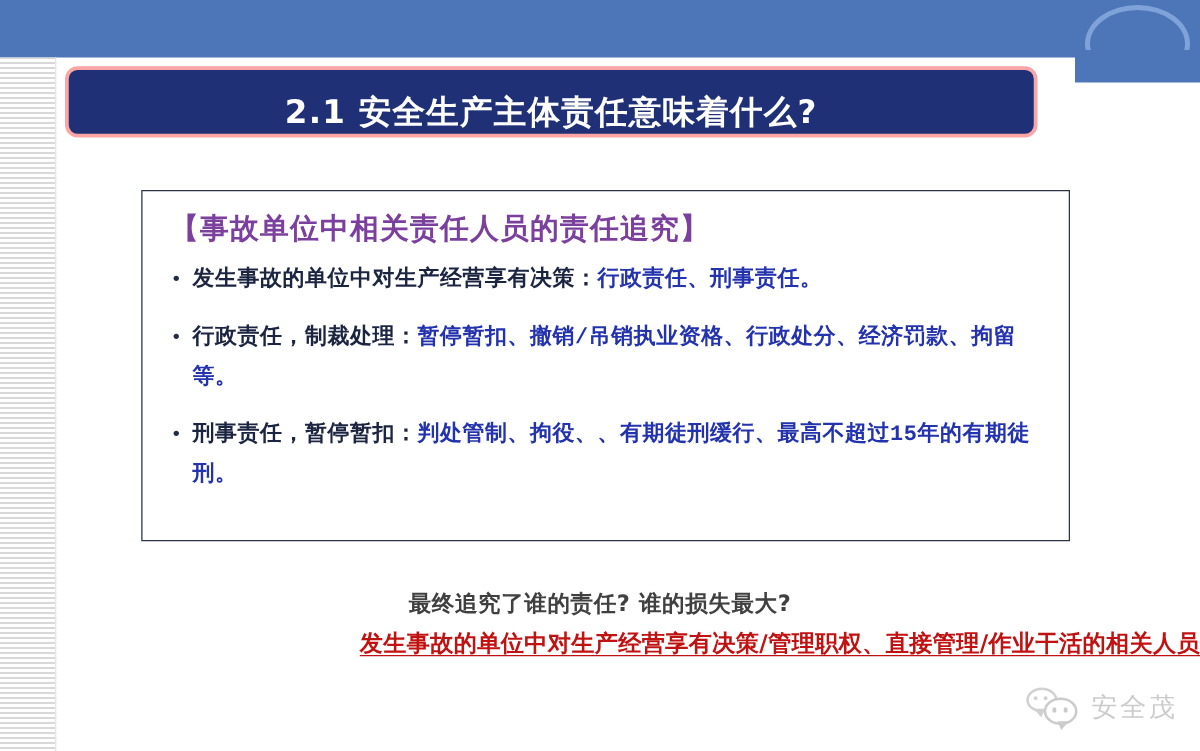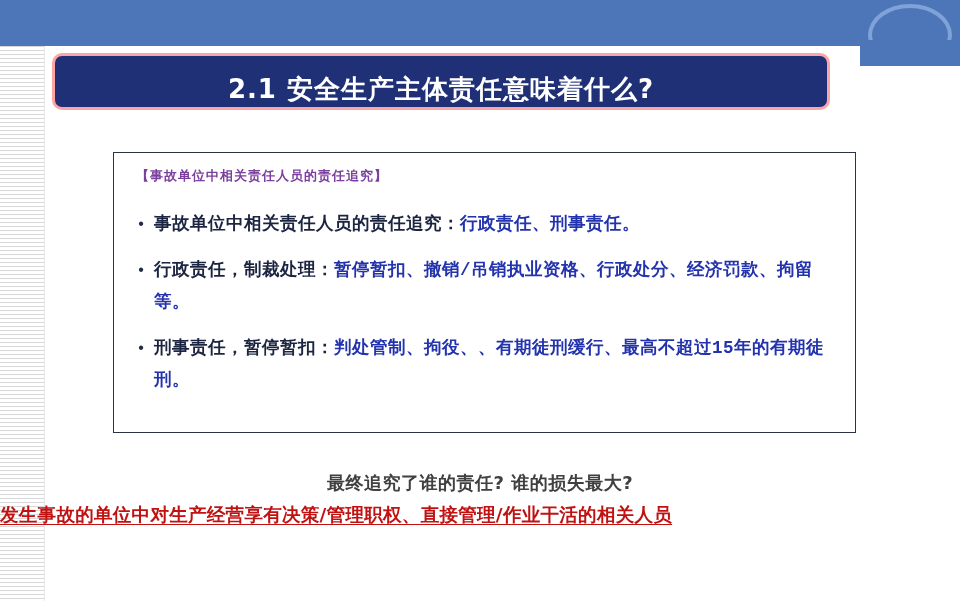--- a/index.html
+++ b/index.html
@@ -129,21 +129,21 @@
     border: 1.5px solid #2b3445;
     background: #ffffff;
     box-sizing: border-box;
   }
 
   .box-heading {
     position: absolute;
     left: 22px;
     top: 14px;
     color: #7b3f9d;
-    font-size: 13px;
+    font-size: 23px;
     font-weight: bold;
     letter-spacing: 1px;
     white-space: nowrap;
     font-family: "DejaVu Sans", "Liberation Sans", sans-serif;
   }
 
   .bullets {
     position: absolute;
     left: 14px;
     top: 55px;
@@ -185,21 +185,21 @@
     font-weight: bold;
     letter-spacing: 0.5px;
     font-family: "DejaVu Sans", "Liberation Sans", sans-serif;
     white-space: nowrap;
   }
   .red-line-2 {
     position: absolute;
     left: 0;
     top: 502px;
     width: 960px;
-    text-align: left;
+    text-align: right;
     color: #c11212;
     font-size: 18.5px;
     font-weight: bold;
     letter-spacing: 0.3px;
     text-decoration: underline;
     text-underline-offset: 3px;
     font-family: "DejaVu Sans", "Liberation Sans", sans-serif;
     white-space: nowrap;
   }
 
@@ -299,21 +299,21 @@
 
   <div class="content-box">
 
     <div class="box-heading">【事故单位中相关责任人员的责任追究】</div>
 
     <div class="bullets">
 
       <div class="bullet-row">
         <span class="bullet-dot">•</span>
         <span class="bullet-text">
-          <span class="t-dark">事故单位中相关责任人员的责任追究：</span><span class="t-blue">行政责任、刑事责任。</span>
+          <span class="t-dark">发生事故的单位中对生产经营享有决策：</span><span class="t-blue">行政责任、刑事责任。</span>
         </span>
       </div>
 
       <div class="bullet-row">
         <span class="bullet-dot">•</span>
         <span class="bullet-text">
           <span class="t-dark">行政责任，制裁处理：</span><span class="t-blue">暂停暂扣、撤销/吊销执业资格、行政处分、经济罚款、拘留等。</span>
         </span>
       </div>
 
@@ -323,14 +323,25 @@
           <span class="t-dark">刑事责任，暂停暂扣：</span><span class="t-blue">判处管制、拘役、、有期徒刑缓行、最高不超过15年的有期徒刑。</span>
         </span>
       </div>
 
     </div>
   </div>
 
   <div class="red-line-1">最终追究了谁的责任? 谁的损失最大?</div>
   <div class="red-line-2">发生事故的单位中对生产经营享有决策/管理职权、直接管理/作业干活的相关人员</div>
 
+  <div class="watermark">
+    <span class="wm-icon">
+      <span class="wm-bubble-a"></span>
+      <span class="wm-dot l"></span>
+      <span class="wm-dot r"></span>
+      <span class="wm-bubble-b"></span>
+      <span class="wm-eye l"></span>
+      <span class="wm-eye r"></span>
+    </span>
+    <span class="wm-text">安全茂</span>
+  </div>
 
 </div>
 
 </body></html>

